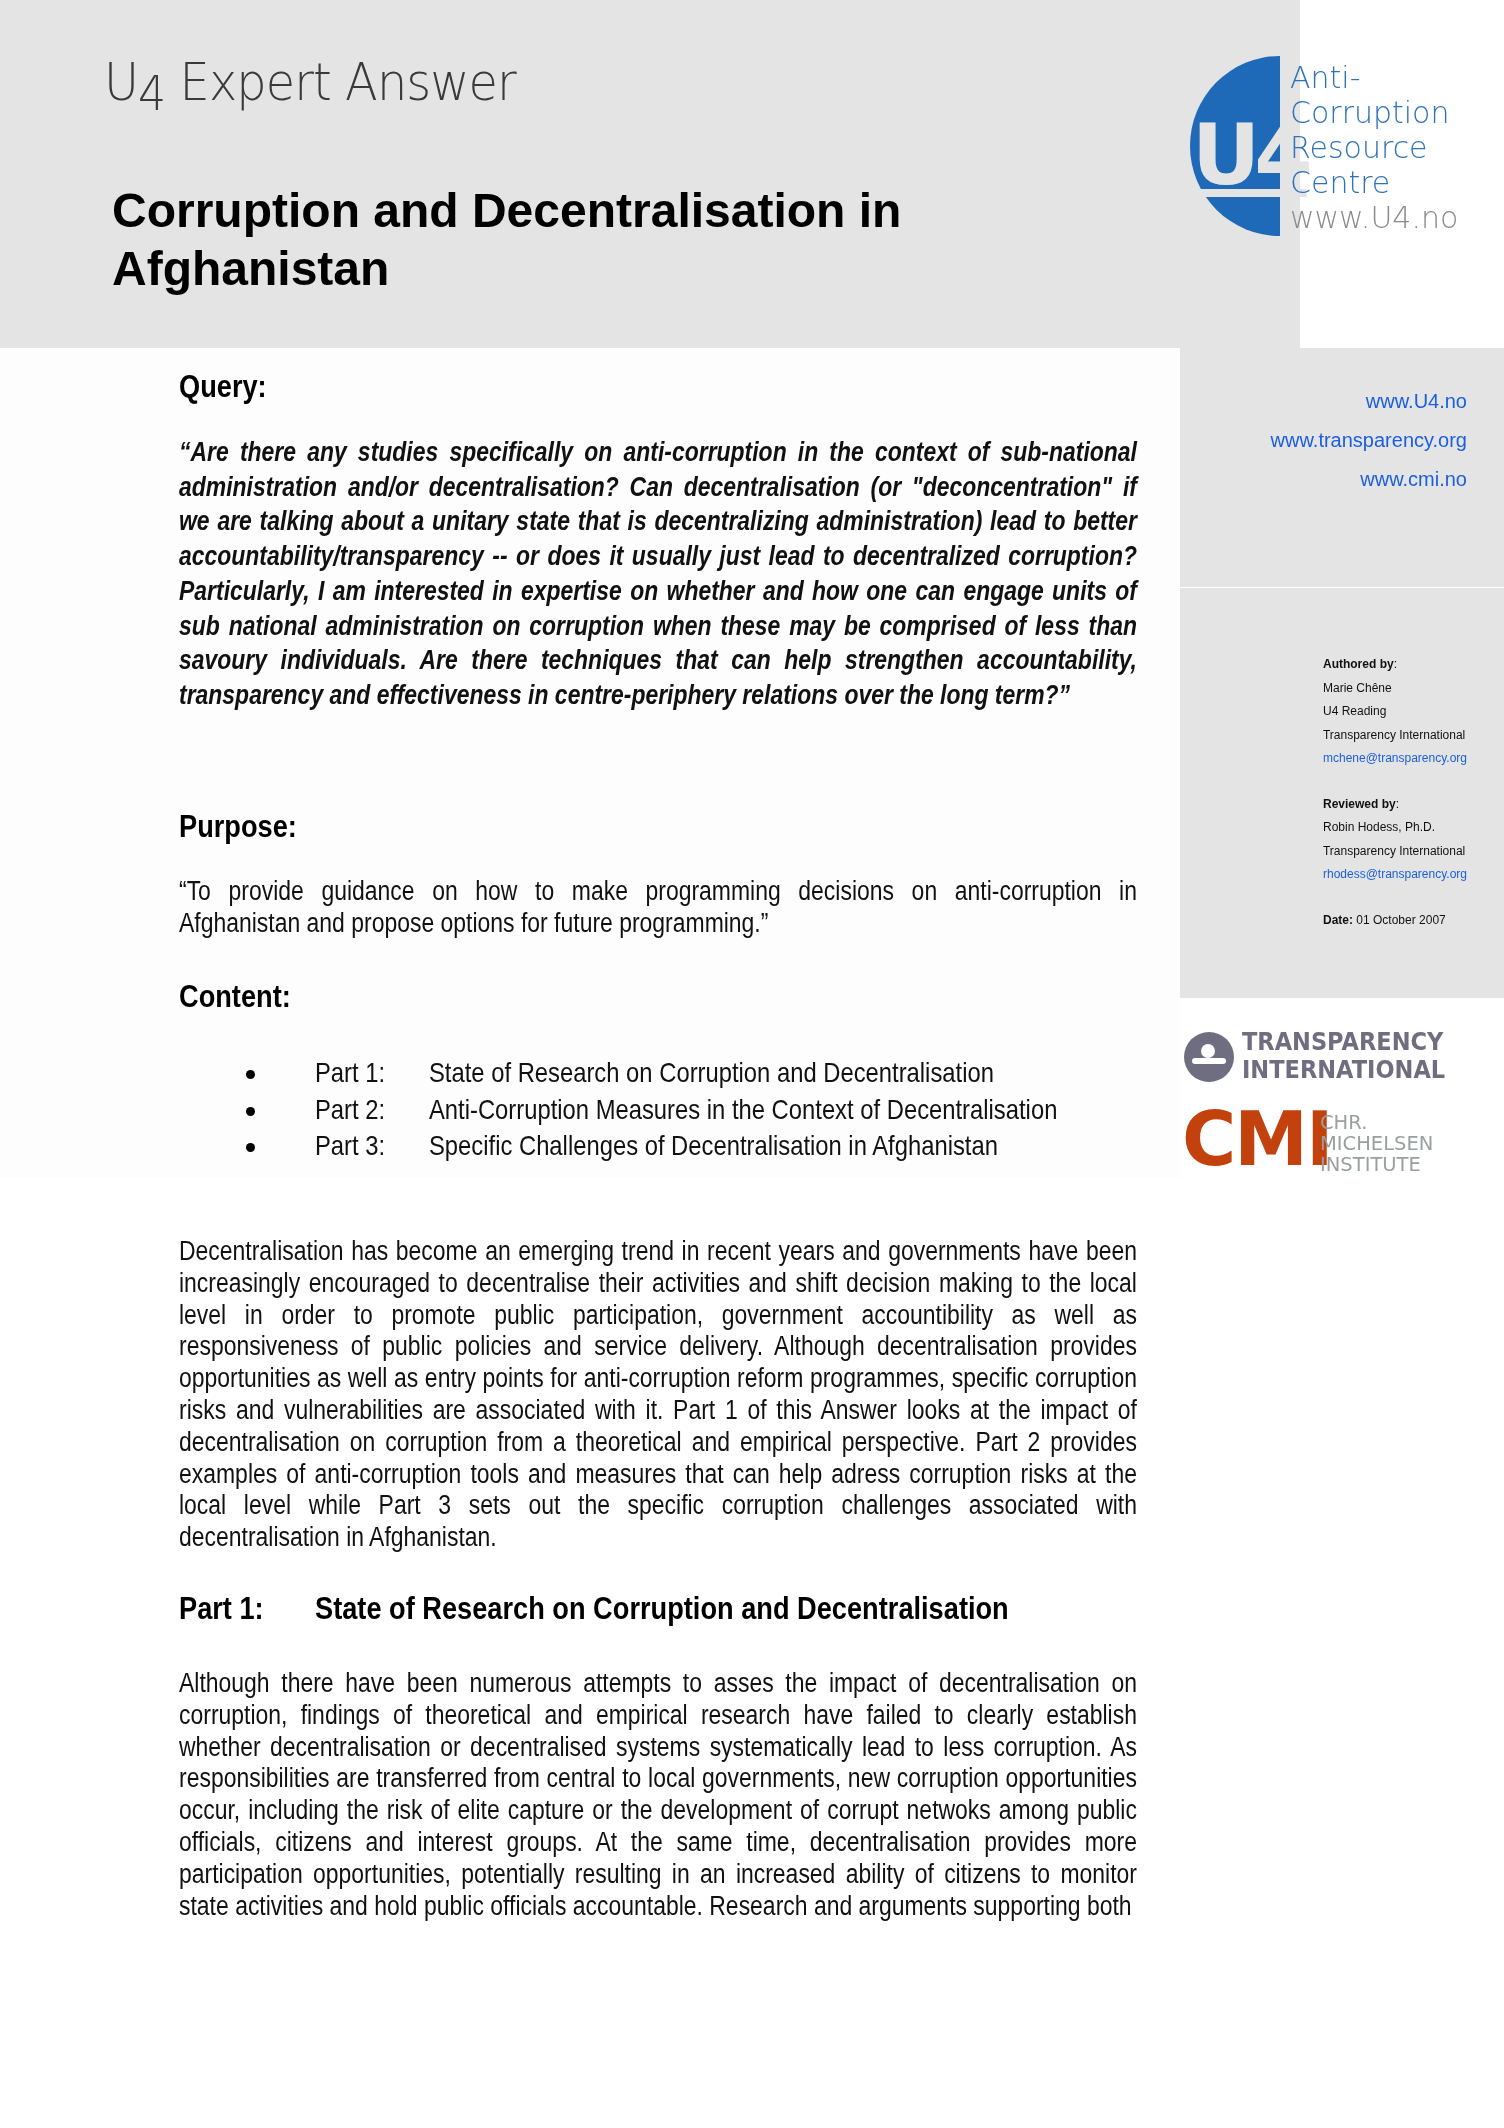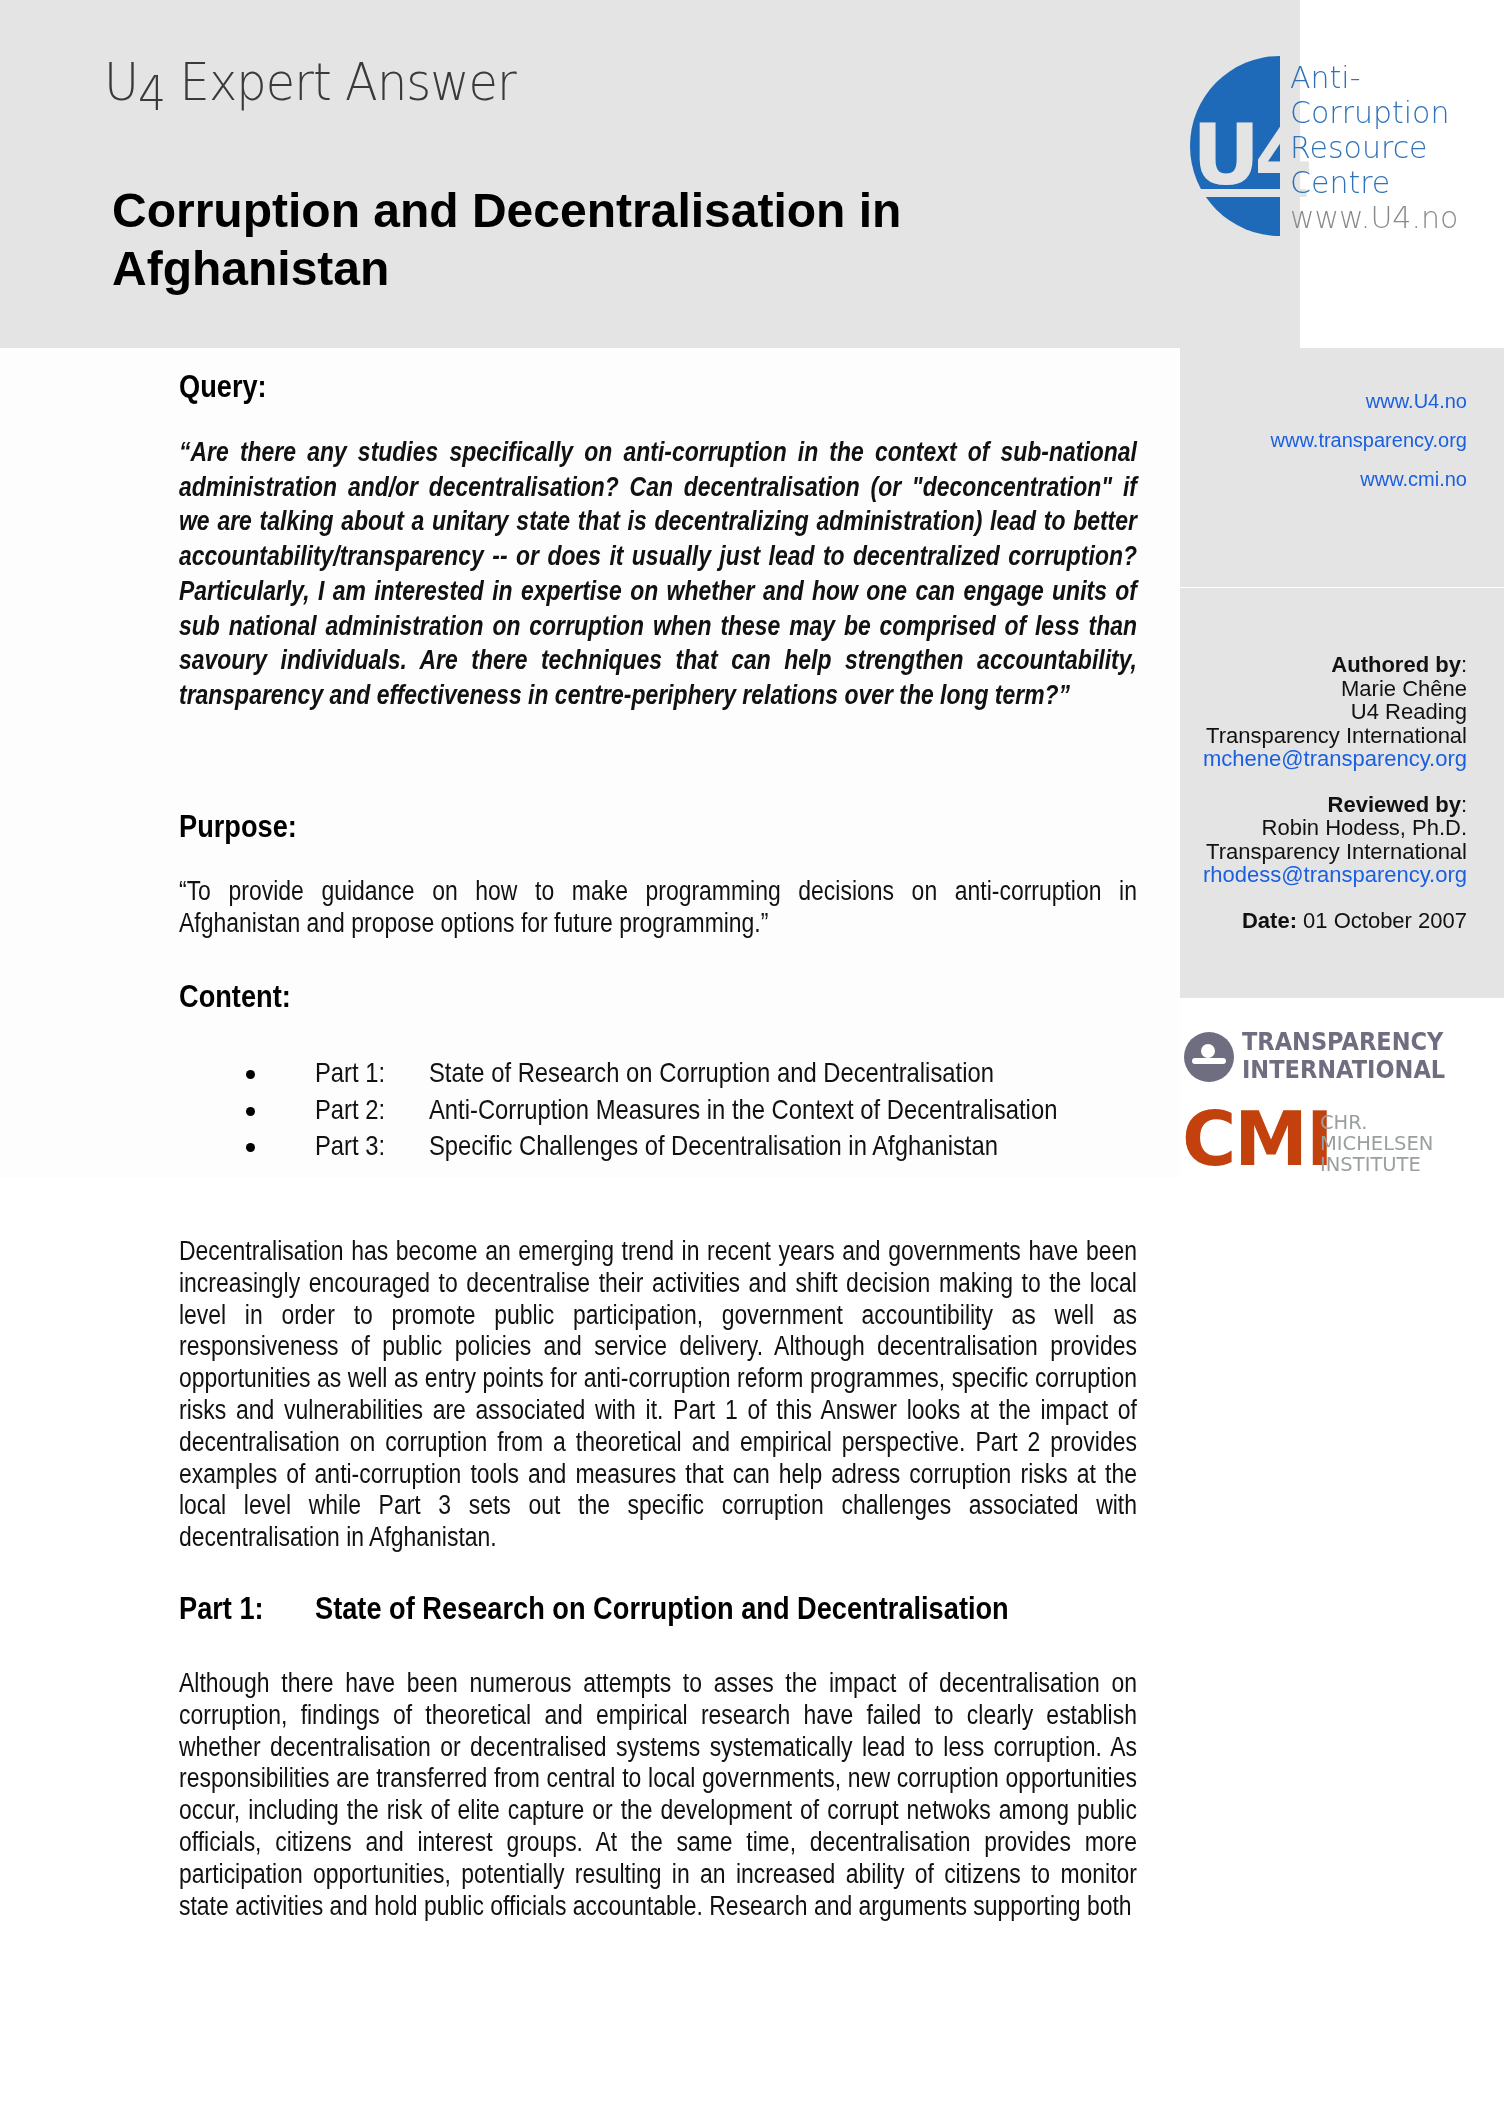--- a/index.html
+++ b/index.html
@@ -48,22 +48,22 @@
   }
   .sidebar .divider {
     position: absolute; left: 0; top: 239px; width: 324px; height: 1px; background: #ffffff;
   }
   .sidebar .links {
     position: absolute; right: 37px; top: 34px; text-align: right;
     font-size: 20px; line-height: 39px;
   }
   .sidebar a { color: #1a5fe0; text-decoration: none; }
   .sidebar .meta {
-    position: absolute; right: 37px; top: 305px; text-align: right;
-    font-size: 22px; line-height: 23.5px; color: #111;
+    position: absolute; right: 37px; top: 305px; text-align: left;
+    font-size: 12px; line-height: 23.5px; color: #111;
   }
   .sidebar .meta b { font-weight: bold; }
   .sidebar .meta .gap { height: 22px; }
 
   .partner-logos { position: absolute; left: 1180px; top: 1020px; width: 324px; height: 160px; }
   .ti { position: absolute; left: 4px; top: 8px; height: 60px; }
   .ti .globe {
     position: absolute; left: 0; top: 4px; width: 50px; height: 50px; border-radius: 50%;
     background: #6f6d80;
   }

